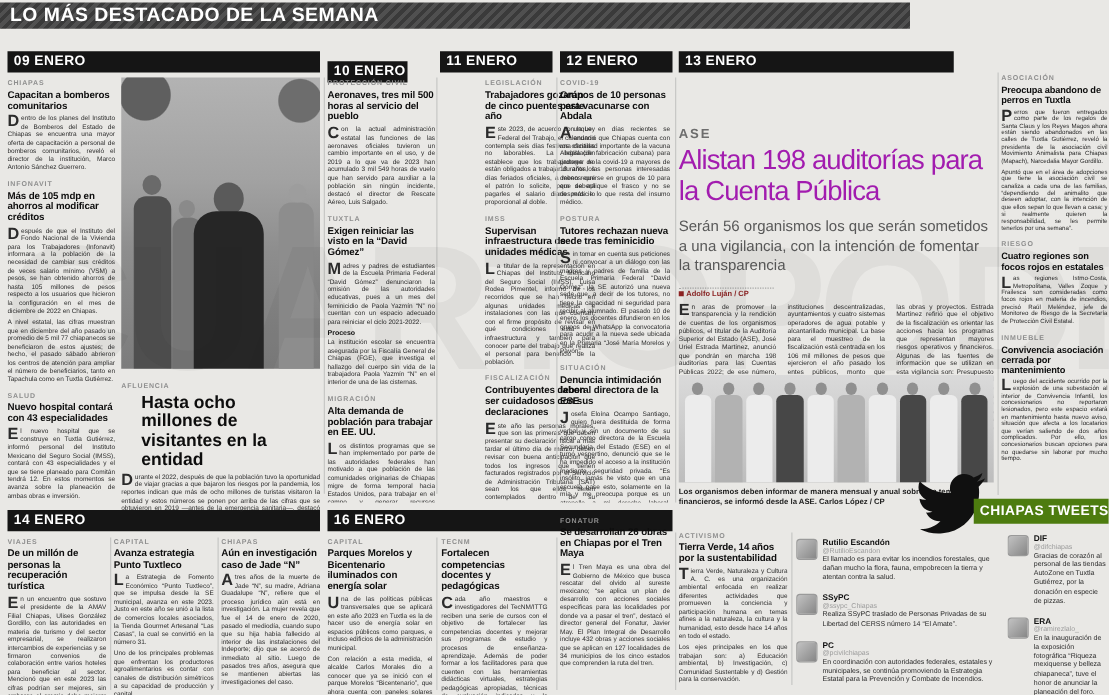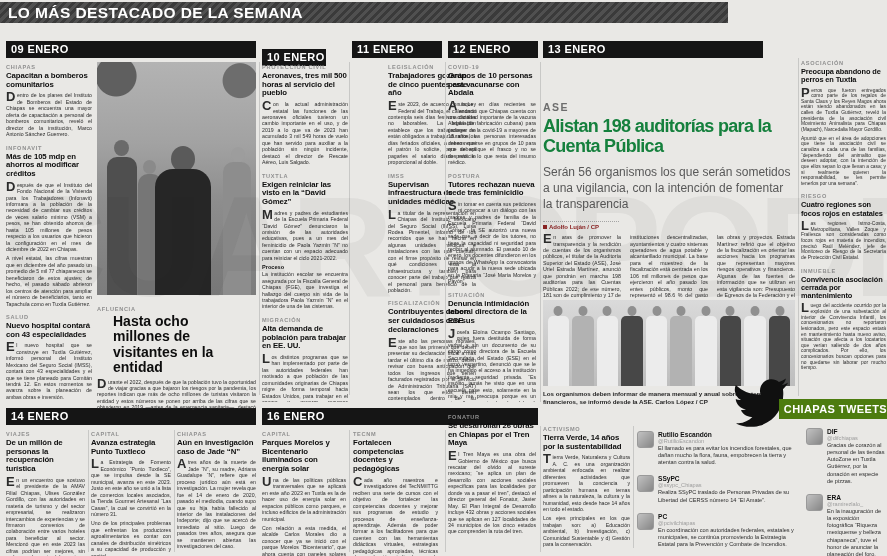--- a/index.html
+++ b/index.html
@@ -22,21 +22,21 @@
   .stitle{font-weight:bold;font-size:7.8px;line-height:1.12;color:#0e0e0e;margin:0 0 3px;letter-spacing:-.1px;}
   p.b{font-size:5.2px;line-height:1.24;margin:0 0 3px;text-align:justify;color:#2b2b2b;}
   p.dc::first-letter{float:left;font-size:13px;line-height:10px;font-weight:bold;margin:0 1.5px 0 0;}
   .subhead{font-weight:bold;font-size:5.6px;margin:2px 0 1px;color:#111;}
   .rail p.b{font-size:4.9px;line-height:1.15;}
   .rail .stitle{font-size:7.4px;}
   
   .feat-title{font-weight:bold;font-size:14px;line-height:1.1;margin:0 16px 3px;color:#0d0d0d;}
   
   .main-kicker{font-size:10.5px;color:#6d6d6d;font-weight:bold;letter-spacing:1.5px;}
-  .headline{font-size:18px;line-height:1.12;font-weight:bold;letter-spacing:-.7px;color:#15803d;margin:3px 0 9px;}
+  .headline{font-size:22px;line-height:1.12;font-weight:normal;letter-spacing:-.7px;color:#a21caf;margin:3px 0 9px;}
   .deck{font-size:12px;line-height:1.3;color:#585858;margin:0 0 9px;}
   .byline{font-size:6px;font-weight:bold;color:#8d2222;border-top:1px dotted #a5a5a5;padding-top:2px;margin-bottom:4px;width:76px;}
   .bysq{display:inline-block;width:4px;height:4px;background:#8d2222;margin-right:2px;}
   .main-cols{display:flex;gap:9px;}
   .mcol{flex:1;overflow:hidden;height:122px;}
   .mcol p.b{font-size:5.3px;line-height:1.22;}
   
   .photo1{left:97px;top:62px;width:159px;height:233px;overflow:hidden;
     background:
       radial-gradient(circle at 12% 6%, #5f5f5f 0 20px, transparent 21px),

